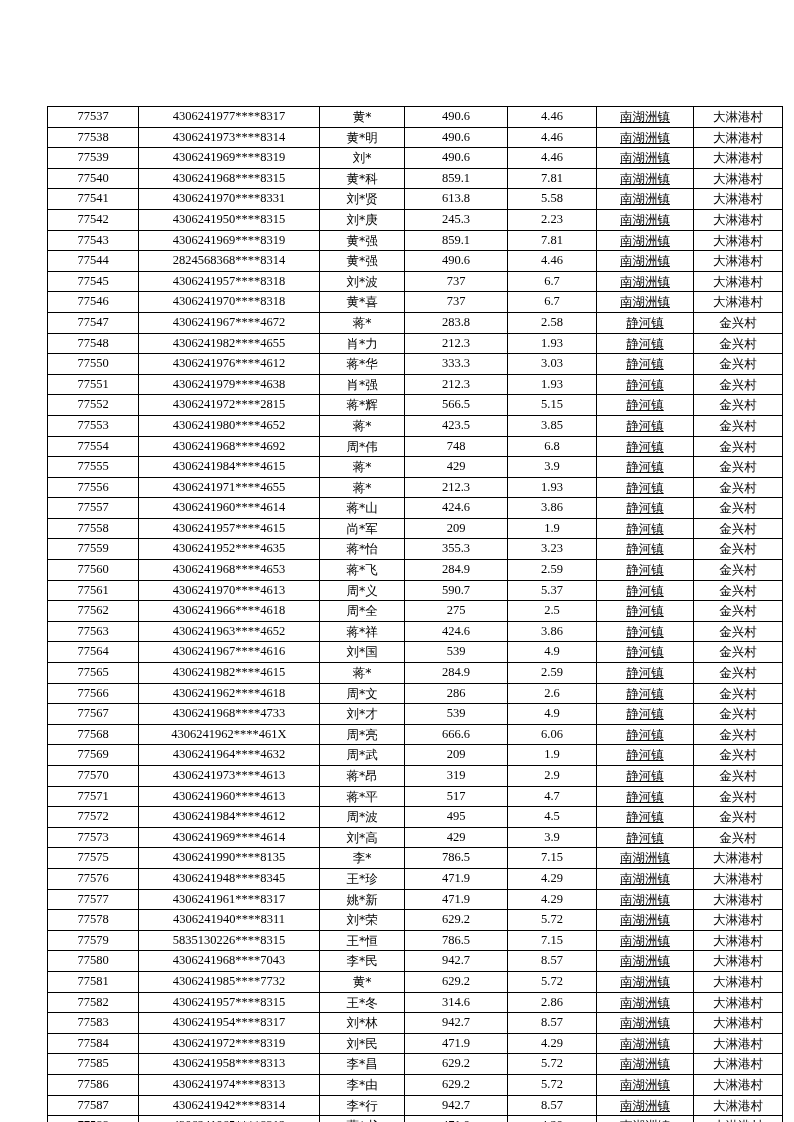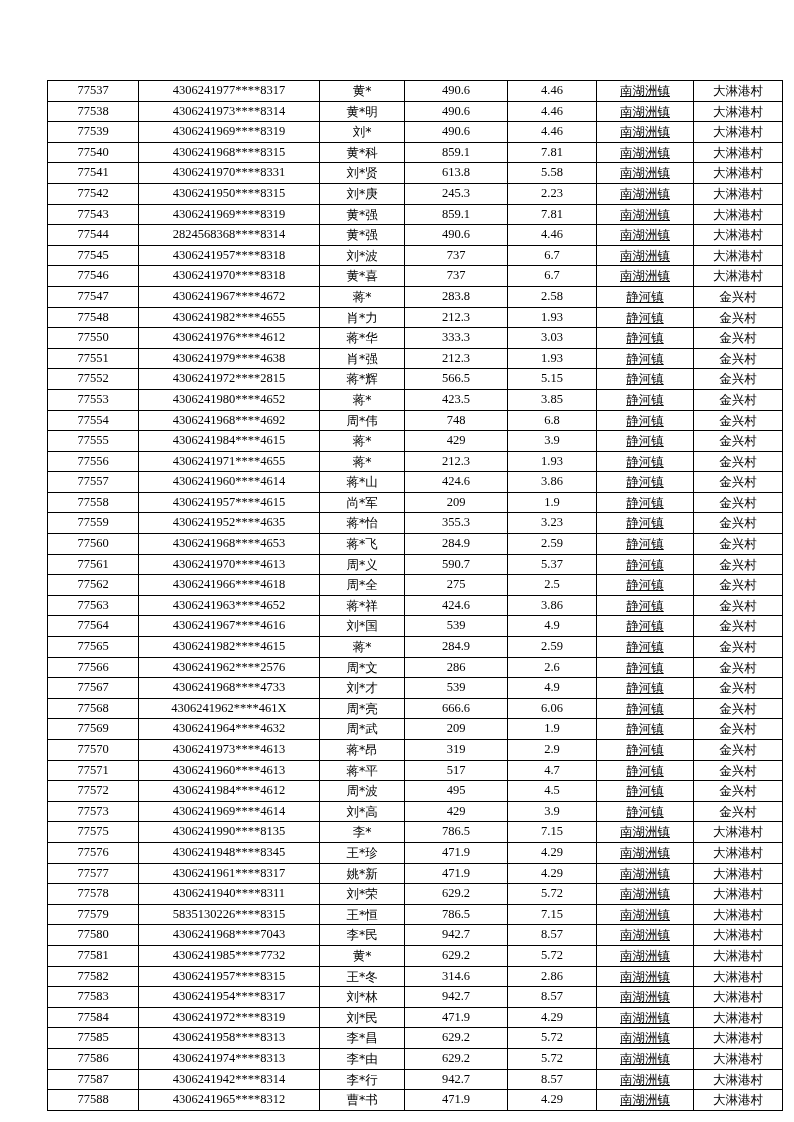--- a/index.html
+++ b/index.html
@@ -11,21 +11,21 @@
     width: 794px;
     height: 1122px;
     font-family: "Liberation Serif", serif;
     color: #000000;
   }
   .page {
     position: relative;
     width: 794px;
     height: 1122px;
     box-sizing: border-box;
-    padding: 80px 47px 0 47px;
+    padding: 106px 47px 0 47px;
   }
   table.data-table {
     border-collapse: collapse;
     width: 700px;
     table-layout: fixed;
   }
   table.data-table td {
     border: 1px solid #000000;
     height: 19.6px;
     line-height: 19.6px;
@@ -304,21 +304,21 @@
           <td class="c-seq">77565</td>
           <td class="c-id">4306241982****4615</td>
           <td class="c-name">蒋*</td>
           <td class="c-amt1">284.9</td>
           <td class="c-amt2">2.59</td>
           <td class="c-town">静河镇</td>
           <td class="c-village">金兴村</td>
         </tr>
         <tr>
           <td class="c-seq">77566</td>
-          <td class="c-id">4306241962****2576</td>
+          <td class="c-id">4306241962****4618</td>
           <td class="c-name">周*文</td>
           <td class="c-amt1">286</td>
           <td class="c-amt2">2.6</td>
           <td class="c-town">静河镇</td>
           <td class="c-village">金兴村</td>
         </tr>
         <tr>
           <td class="c-seq">77567</td>
           <td class="c-id">4306241968****4733</td>
           <td class="c-name">刘*才</td>

